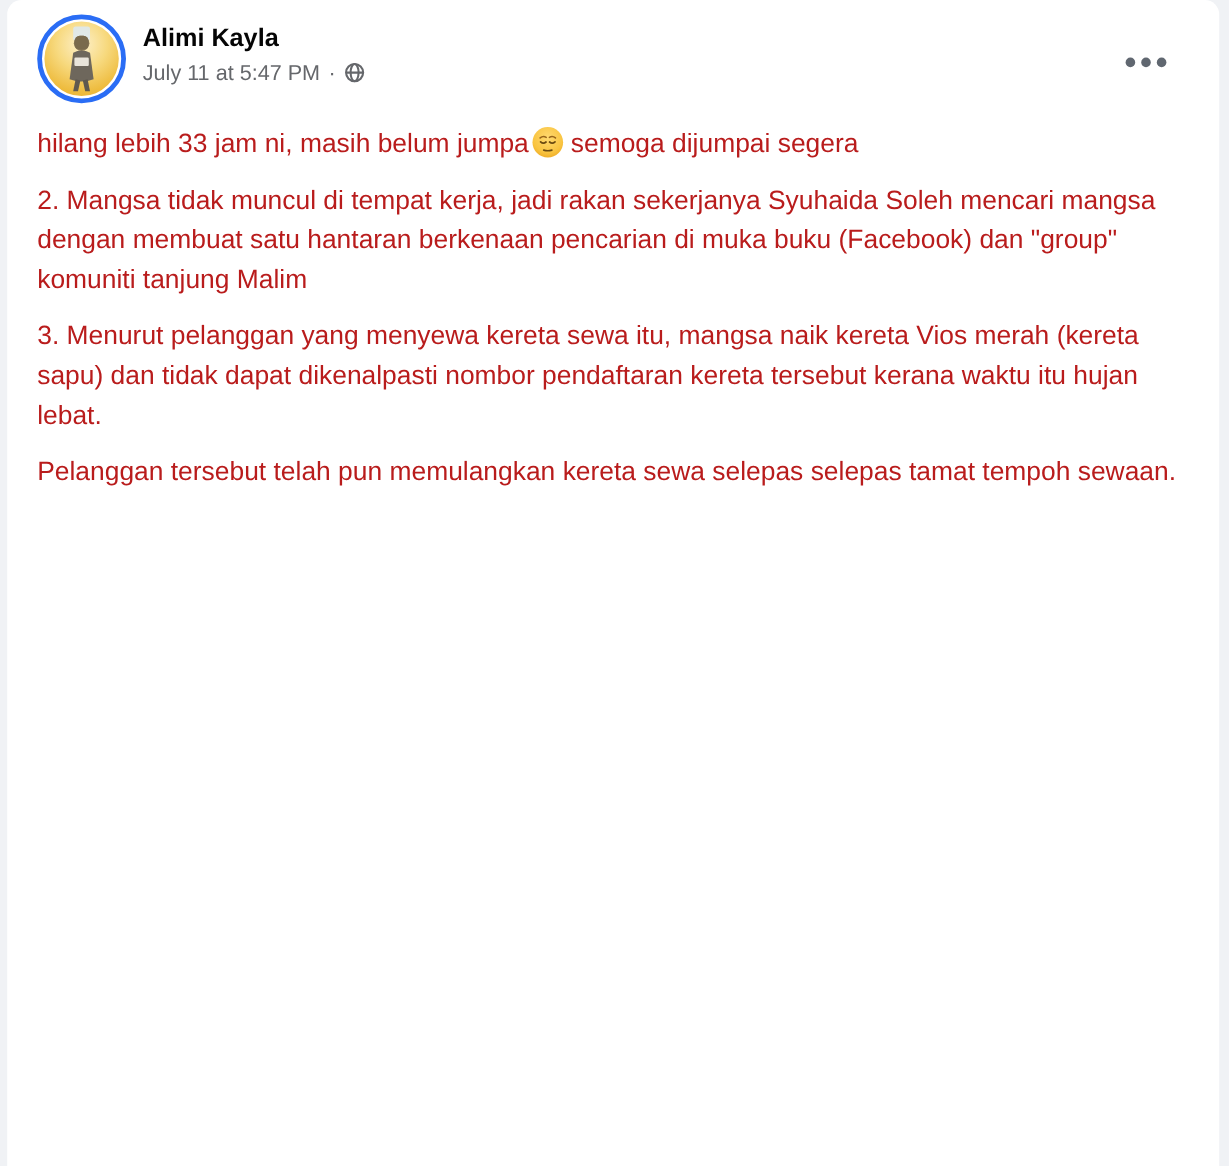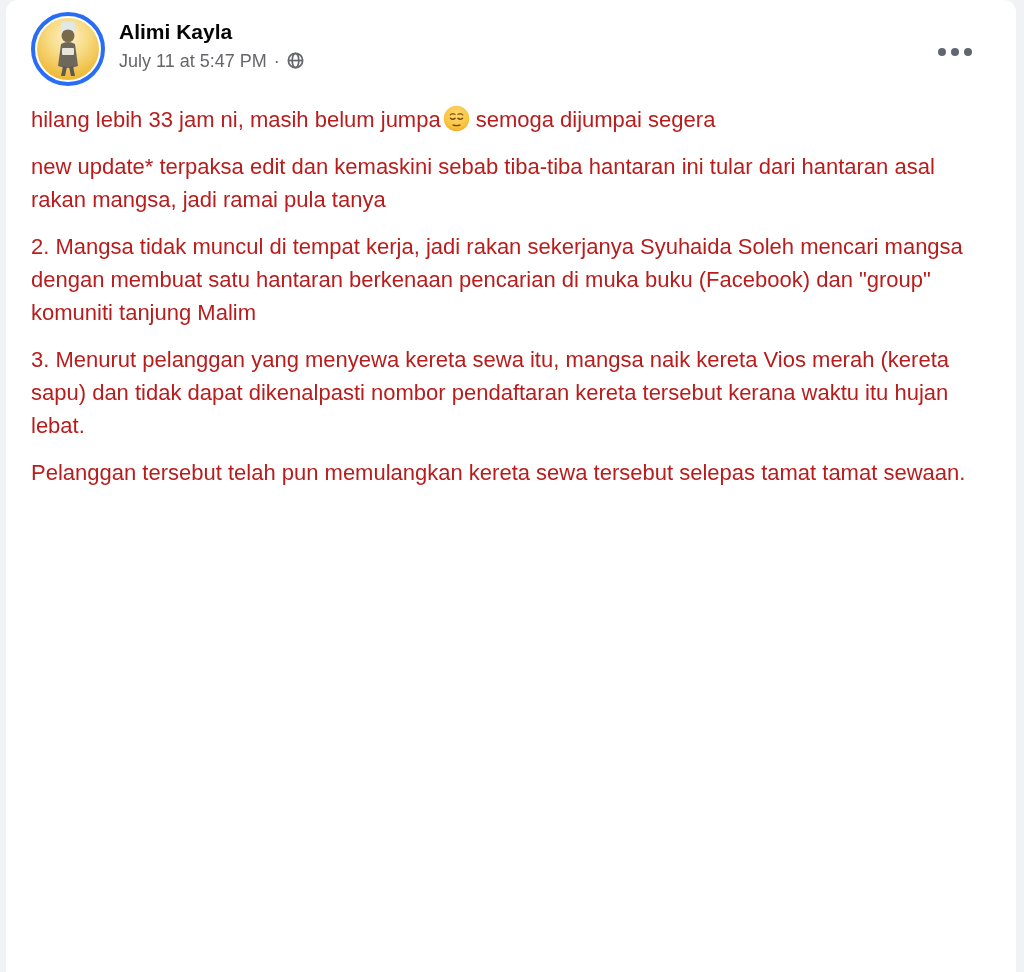--- a/index.html
+++ b/index.html
@@ -155,19 +155,18 @@
             <stop offset="100%" stop-color="#eda922"></stop>
           </radialGradient>
         </defs>
         <circle cx="18" cy="18" r="17" fill="url(#emo)"></circle>
         <path d="M9.5 13.2 Q12.8 10.4 16.2 12.6" stroke="#99661a" stroke-width="1.8" fill="none" stroke-linecap="round"></path>
         <path d="M26.5 13.2 Q23.2 10.4 19.8 12.6" stroke="#99661a" stroke-width="1.8" fill="none" stroke-linecap="round"></path>
         <path d="M10 17.6 Q13 20.4 16 17.8" stroke="#6b4a10" stroke-width="2" fill="none" stroke-linecap="round"></path>
         <path d="M26 17.6 Q23 20.4 20 17.8" stroke="#6b4a10" stroke-width="2" fill="none" stroke-linecap="round"></path>
         <path d="M13.5 26.8 Q18 28.2 22.5 26.8" stroke="#6b4a10" stroke-width="1.9" fill="none" stroke-linecap="round"></path>
       </svg></span><span>semoga dijumpai segera</span></p>
-  <p>new update* terpaksa edit dan kemaskini sebab tiba-tiba hantaran ini tular dari hantaran asal rakan mangsa, jadi ramai pula tanya</p>
       <p>2. Mangsa tidak muncul di tempat kerja, jadi rakan sekerjanya Syuhaida Soleh mencari mangsa dengan membuat satu hantaran berkenaan pencarian di muka buku (Facebook) dan "group" komuniti tanjung Malim</p>
       <p>3. Menurut pelanggan yang menyewa kereta sewa itu, mangsa naik kereta Vios merah (kereta sapu) dan tidak dapat dikenalpasti nombor pendaftaran kereta tersebut kerana waktu itu hujan lebat.</p>
-      <p>Pelanggan tersebut telah pun memulangkan kereta sewa tersebut selepas tamat tamat sewaan.</p>
+      <p>Pelanggan tersebut telah pun memulangkan kereta sewa selepas selepas tamat tempoh sewaan.</p>
     </div>
 
 </div>
 
 </body></html>

